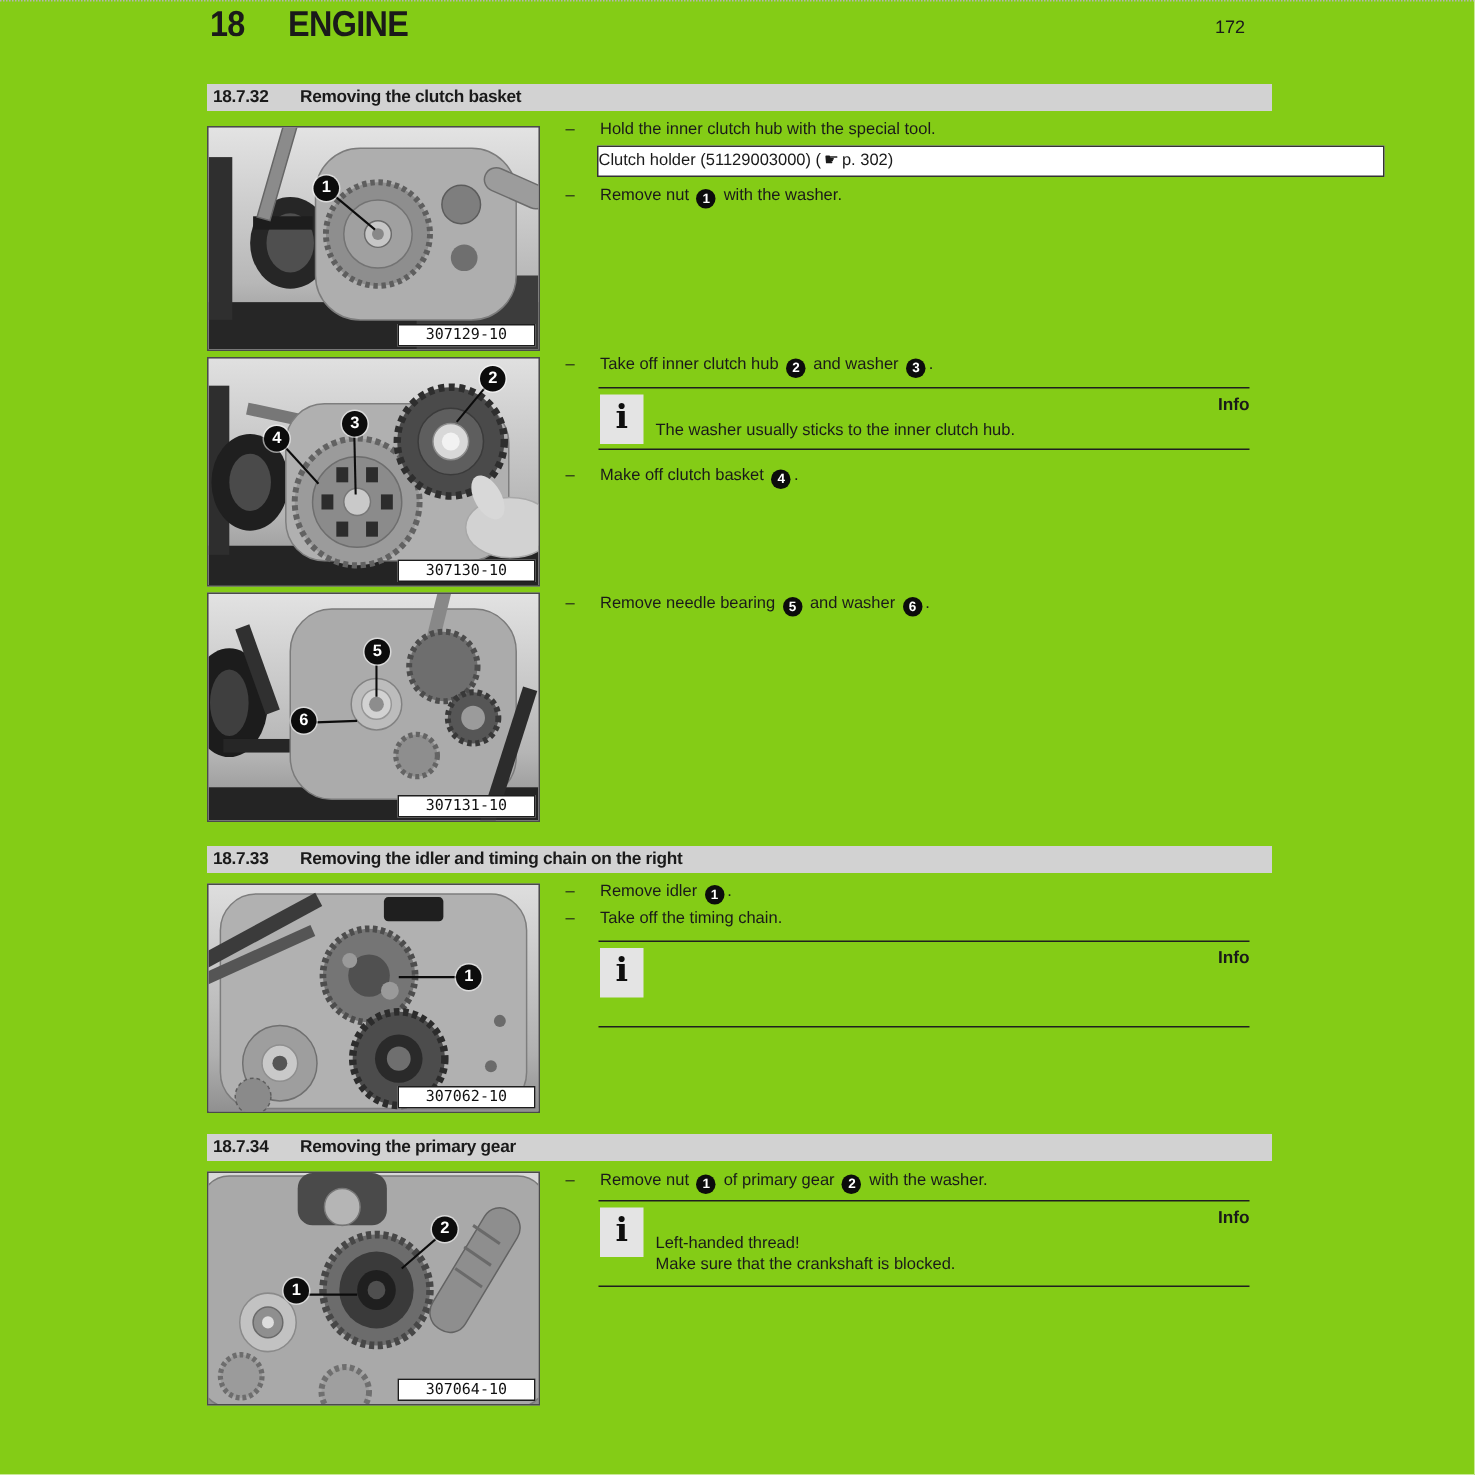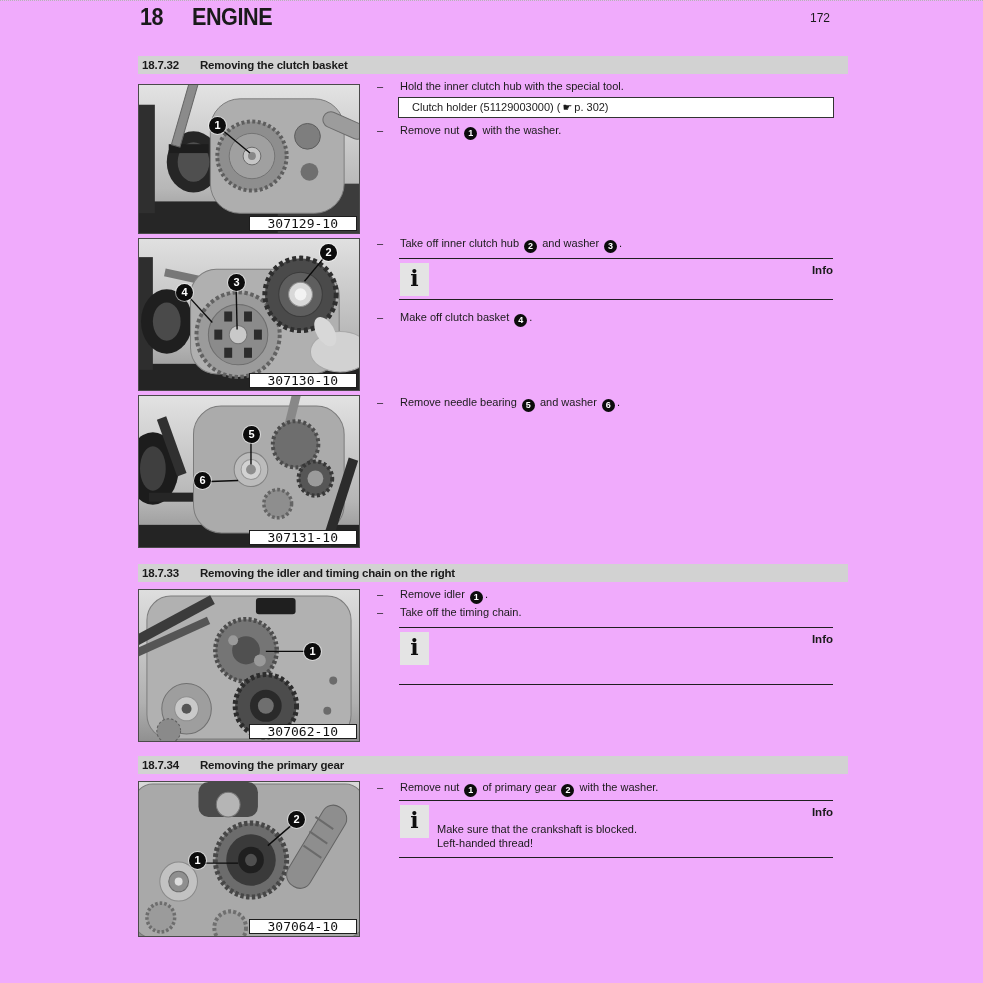--- a/index.html
+++ b/index.html
@@ -1,42 +1,42 @@
 <!DOCTYPE html>
 <html><head>
 <meta charset="utf-8">
 <style>
   * { margin:0; padding:0; box-sizing:border-box; }
   html,body { background:#ffffff; }
   body { width:983px; height:983px; font-family:"Liberation Sans",sans-serif; color:#1a1a1a; }
-  .page { position:relative; width:983px; height:983px; background:#f0abfc; overflow:hidden; border-top:1px dotted #b5b5b5; }
+  .page { position:relative; width:983px; height:983px; background:#84cc16; overflow:hidden; border-top:1px dotted #b5b5b5; }
 
   
   .chapter-num { position:absolute; left:140px; top:2px; font-size:24px; font-weight:bold; letter-spacing:-.5px; transform:scaleX(.9); transform-origin:left top; }
   .chapter-title { position:absolute; left:192px; top:2px; font-size:24px; font-weight:bold; letter-spacing:-.5px; transform:scaleX(.9); transform-origin:left top; }
   .page-num { position:absolute; left:810px; top:10px; font-size:12px; font-weight:normal; }
 
   
   .secbar { position:absolute; left:138px; width:710px; height:18px; background:#d2d2d2; font-size:11.5px; font-weight:bold; line-height:18px; letter-spacing:-.2px; }
   .secbar .num { position:absolute; left:4px; }
   .secbar .title { position:absolute; left:62px; }
 
   
   .photo { position:absolute; left:138px; width:222px; border:1px solid #4a4a4a; background:#b9b9b9; overflow:hidden; }
   .photo svg { display:block; width:100%; height:100%; }
-  .caption { position:absolute; right:2px; bottom:2px; background:#fff; border:1px solid #1d1d1d; font-family:"DejaVu Sans Mono",monospace; font-size:13px; line-height:11px; padding:1px 18px; color:#111; }
+  .caption { position:absolute; right:2px; bottom:2px; background:#fff; border:1px solid #1d1d1d; font-family:"DejaVu Sans Mono",monospace; font-size:10px; line-height:11px; padding:1px 18px; color:#111; }
   .pbadge { position:absolute; width:17px; height:17px; border-radius:50%; background:#0c0c0c; color:#fff; font-size:11px; font-weight:bold; text-align:center; line-height:17px; box-shadow:0 0 0 1px rgba(255,255,255,.55); }
 
   
   .step { position:absolute; left:375px; width:462px; font-size:11px; line-height:14px; }
   .step .dash { position:absolute; left:2px; }
   .step .txt { display:block; margin-left:25px; }
   .ibadge { display:inline-block; width:13px; height:13px; border-radius:50%; background:#0c0c0c; color:#fff; font-size:9px; font-weight:bold; text-align:center; line-height:13px; vertical-align:-2px; margin:0 2px; }
 
-  .toolbox { position:absolute; left:398px; width:436px; height:21px; border:1px solid #333; font-size:11px; line-height:19px; padding-left:13px; background:#fff; }
+  .toolbox { position:absolute; left:398px; width:525px; height:21px; border:1px solid #333; font-size:11px; line-height:19px; padding-left:0; background:#fff; }
   .pref-icon { font-size:11px; padding:0 2px; }
 
   .infobox { position:absolute; left:399px; width:434px; border-top:1px solid #1f1f1f; border-bottom:1px solid #1f1f1f; }
   .infobox .iicon { position:absolute; left:1px; top:4px; width:29px; height:33px; background:#e4e4e4; text-align:center; font-family:"DejaVu Serif",serif; font-weight:bold; font-size:22px; line-height:31px; color:#0e0e0e; }
   .infobox .itext { margin-left:38px; padding-top:4px; }
   .infobox .ititle { font-weight:bold; font-size:11.5px; line-height:14px; margin-bottom:3px;text-align:right; }
   .infobox .iline { font-size:11px; line-height:14px; width:398px; }
 </style>
 </head>
 <body>
@@ -138,20 +138,21 @@
 
   <div class="step" style="top:235px;">
     <span class="dash">–</span>
     <span class="txt"><span>Take off inner clutch hub</span> <span class="ibadge">2</span> <span>and washer</span> <span class="ibadge">3</span><span>.</span></span>
   </div>
 
   <div class="infobox" style="top:257px;height:42px;">
     <div class="iicon">i</div>
     <div class="itext">
       <div class="ititle">Info</div>
+      <div class="iline">The washer usually sticks to the inner clutch hub.</div>
     </div>
   </div>
 
   <div class="step" style="top:309px;">
     <span class="dash">–</span>
     <span class="txt"><span>Make off clutch basket</span> <span class="ibadge">4</span><span>.</span></span>
   </div>
 
   <div class="photo" style="top:394px;height:153px;">
     <svg viewBox="0 0 222 150" preserveAspectRatio="none">
@@ -287,18 +288,18 @@
 
   <div class="step" style="top:779px;">
     <span class="dash">–</span>
     <span class="txt"><span>Remove nut</span> <span class="ibadge">1</span> <span>of primary gear</span> <span class="ibadge">2</span> <span>with the washer.</span></span>
   </div>
 
   <div class="infobox" style="top:799px;height:58px;">
     <div class="iicon">i</div>
     <div class="itext">
       <div class="ititle">Info</div>
+      <div class="iline">Left-handed thread!</div>
       <div class="iline">Make sure that the crankshaft is blocked.</div>
-      <div class="iline">Left-handed thread!</div>
     </div>
   </div>
 
 </div>
 
 </body></html>

